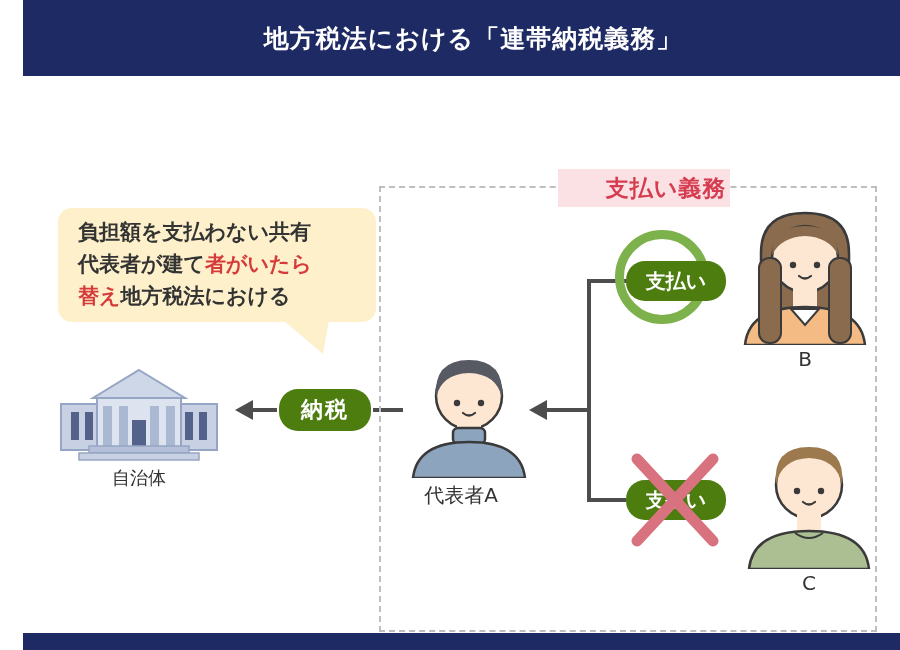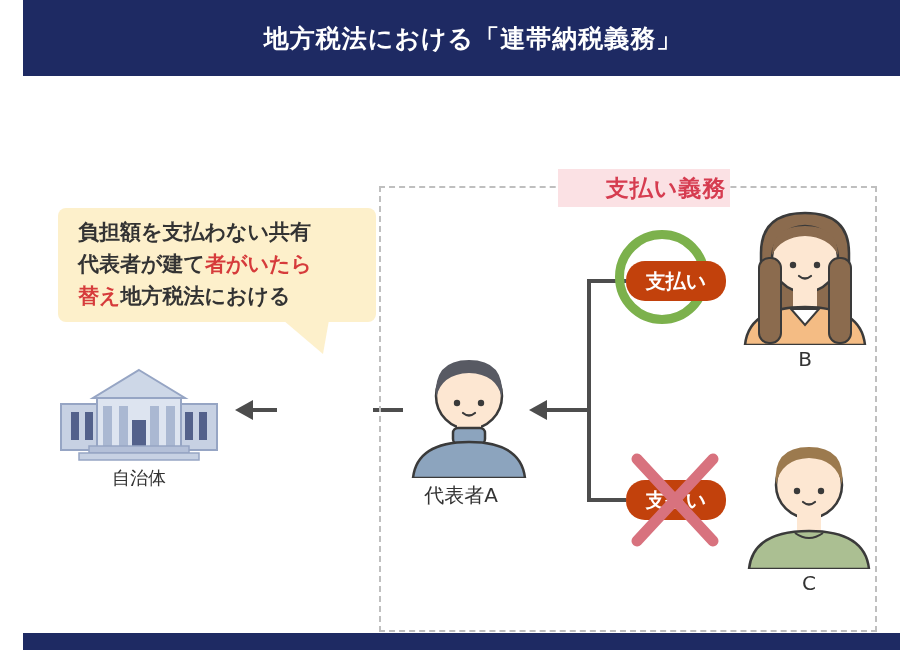--- a/index.html
+++ b/index.html
@@ -39,30 +39,30 @@
     background: #fbe1e4; color: #d63c50;
     font-size: 23px; font-weight: bold;
     display: flex; align-items: center; justify-content: center;
     letter-spacing: 1px;
     padding-left: 44px;
   }
 
   
   .bubble {
     left: 35px; top: 208px; width: 318px; height: 114px;
-    background: #fdf0cb; border-radius: 8px;
+    background: #fdf0cb; border-radius: 14px;
     padding: 9px 12px 0 20px;
     font-size: 21px; font-weight: bold; line-height: 1.52; color: #333333;
   }
   .bubble .red { color: #d63b3b; }
   .bubble-tail { left: 258px; top: 320px; }
 
   
   .navy-box {
-    background: #c2410c; color: #ffffff; font-weight: bold;
+    background: #4d7c0f; color: #ffffff; font-weight: bold;
     display: flex; align-items: center; justify-content: center; border-radius: 19px;
   }
   .tax-box { left: 256px; top: 389px; width: 92px; height: 42px; font-size: 22px; letter-spacing: 2px; }
   .pay-b-box { left: 603px; top: 261px; width: 100px; height: 40px; font-size: 20px; }
   .pay-c-box { left: 603px; top: 480px; width: 100px; height: 40px; font-size: 20px; }
 
   
   .green-circle {
     left: 592px; top: 230px; width: 94px; height: 94px;
     border: 9px solid #7cb14c; border-radius: 50%;
@@ -119,20 +119,21 @@
     <rect x="44" y="38" width="9" height="40" fill="#aab8d2"></rect>
     <rect x="60" y="38" width="9" height="40" fill="#aab8d2"></rect>
     <rect x="91" y="38" width="9" height="40" fill="#aab8d2"></rect>
     <rect x="107" y="38" width="9" height="40" fill="#aab8d2"></rect>
     <rect x="73" y="52" width="14" height="26" fill="#53618b"></rect>
     <rect x="30" y="78" width="100" height="7" fill="#b4c0d8" stroke="#96a5c4" stroke-width="1.5"></rect>
     <rect x="20" y="85" width="120" height="7" fill="#c7d1e3" stroke="#96a5c4" stroke-width="1.5"></rect>
   </svg>
   <div class="abs caption cap-municipality">自治体</div>
 
+  <div class="abs navy-box tax-box">納税</div>
 
   <svg class="abs" style="left:384px;top:346px;" width="124" height="132" viewBox="0 0 124 132">
     <circle cx="62" cy="50" r="33" fill="#fde7d2" stroke="#3a3a3a" stroke-width="2.5"></circle>
     <rect x="50" y="74" width="24" height="18" fill="#fde7d2"></rect>
     <rect x="46" y="82" width="32" height="16" rx="5" fill="#8ca4be" stroke="#3a3a3a" stroke-width="2.5"></rect>
     <path d="M6 132 Q10 96 62 96 Q114 96 118 132 Z" fill="#8ca4be" stroke="#3a3a3a" stroke-width="2.5"></path>
     <path d="M29 52 Q26 14 62 14 Q98 14 95 52 Q90 28 62 27 Q34 28 29 52 Z" fill="#585a63"></path>
     <circle cx="50" cy="57" r="3.2" fill="#3a3a3a"></circle>
     <circle cx="74" cy="57" r="3.2" fill="#3a3a3a"></circle>
     <path d="M56 67 Q62 72 68 67" fill="none" stroke="#3a3a3a" stroke-width="2.2" stroke-linecap="round"></path>

